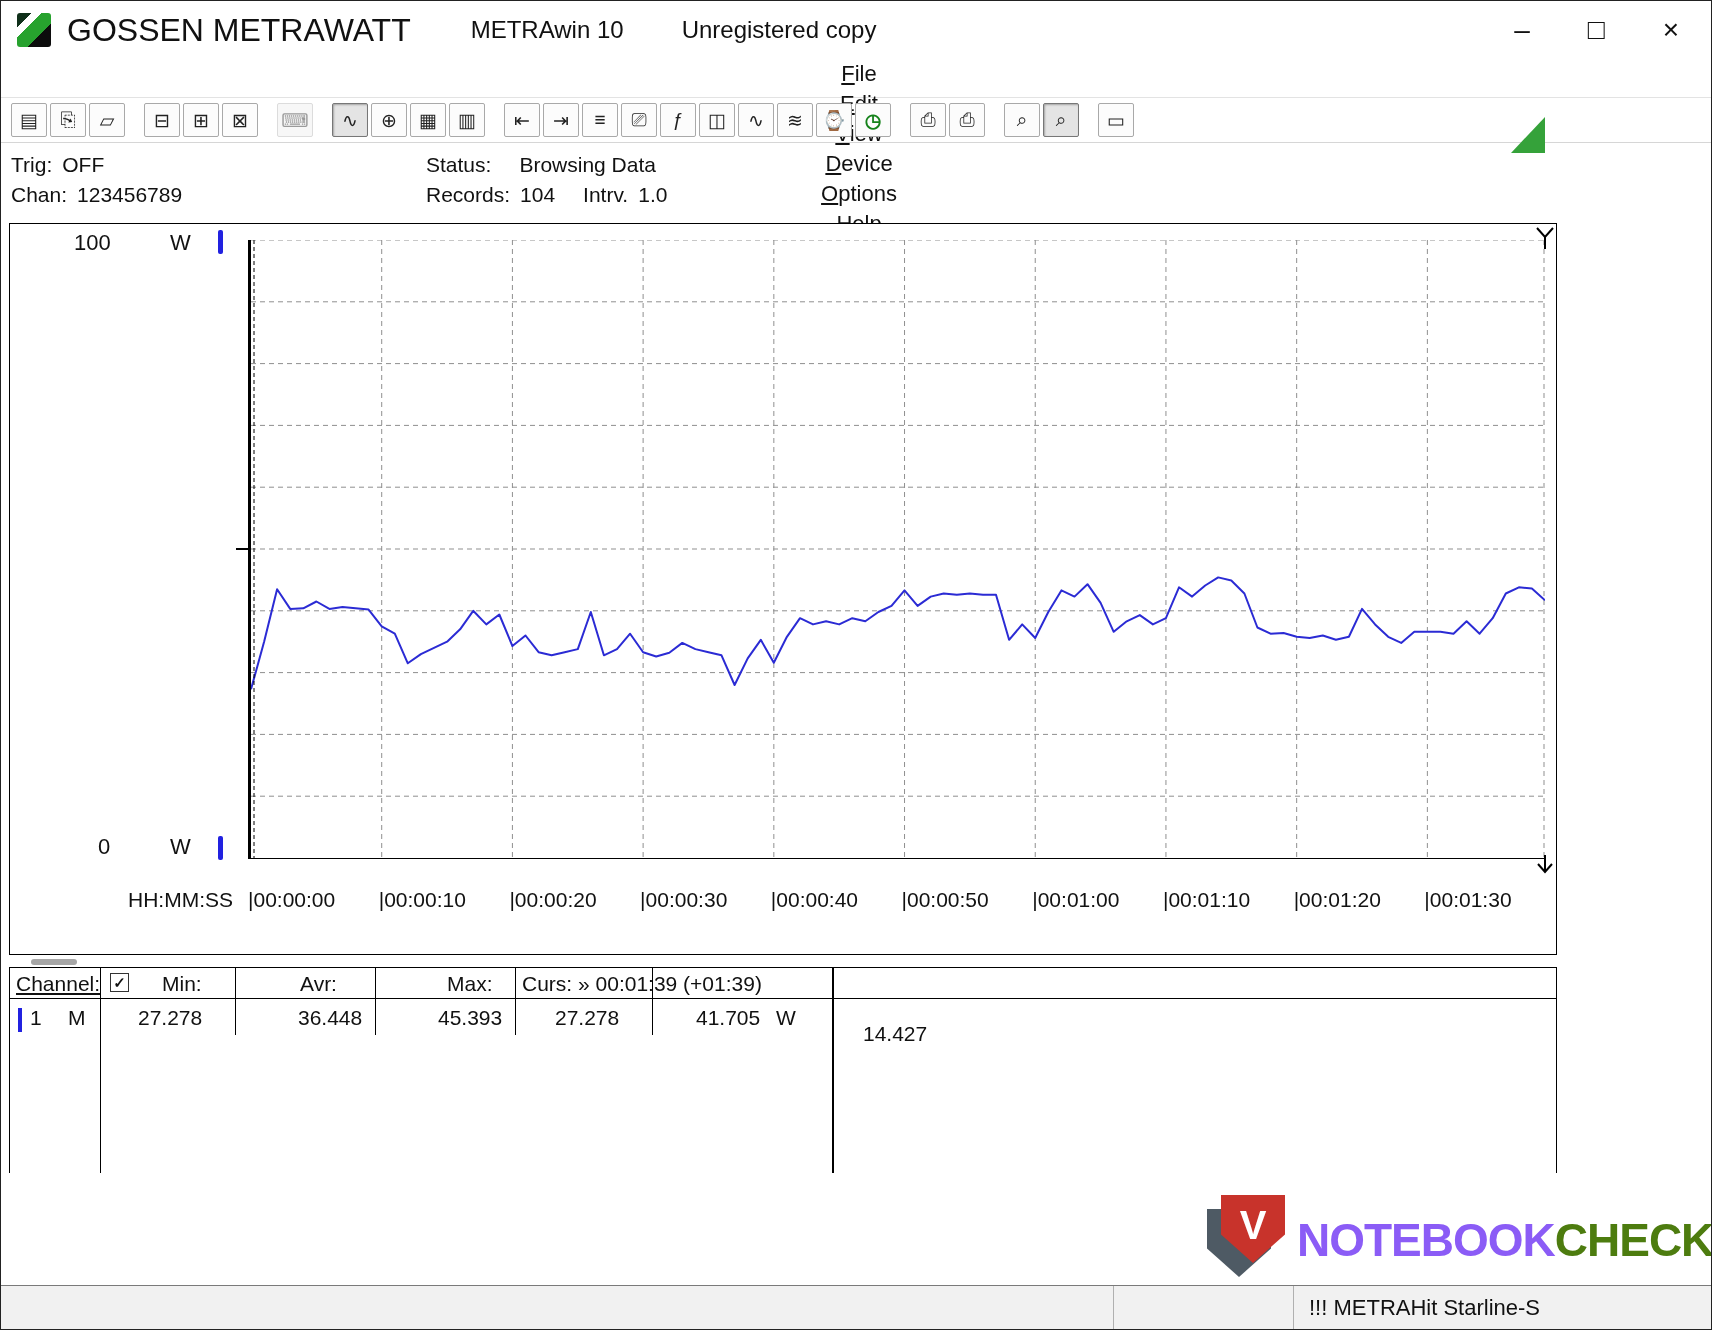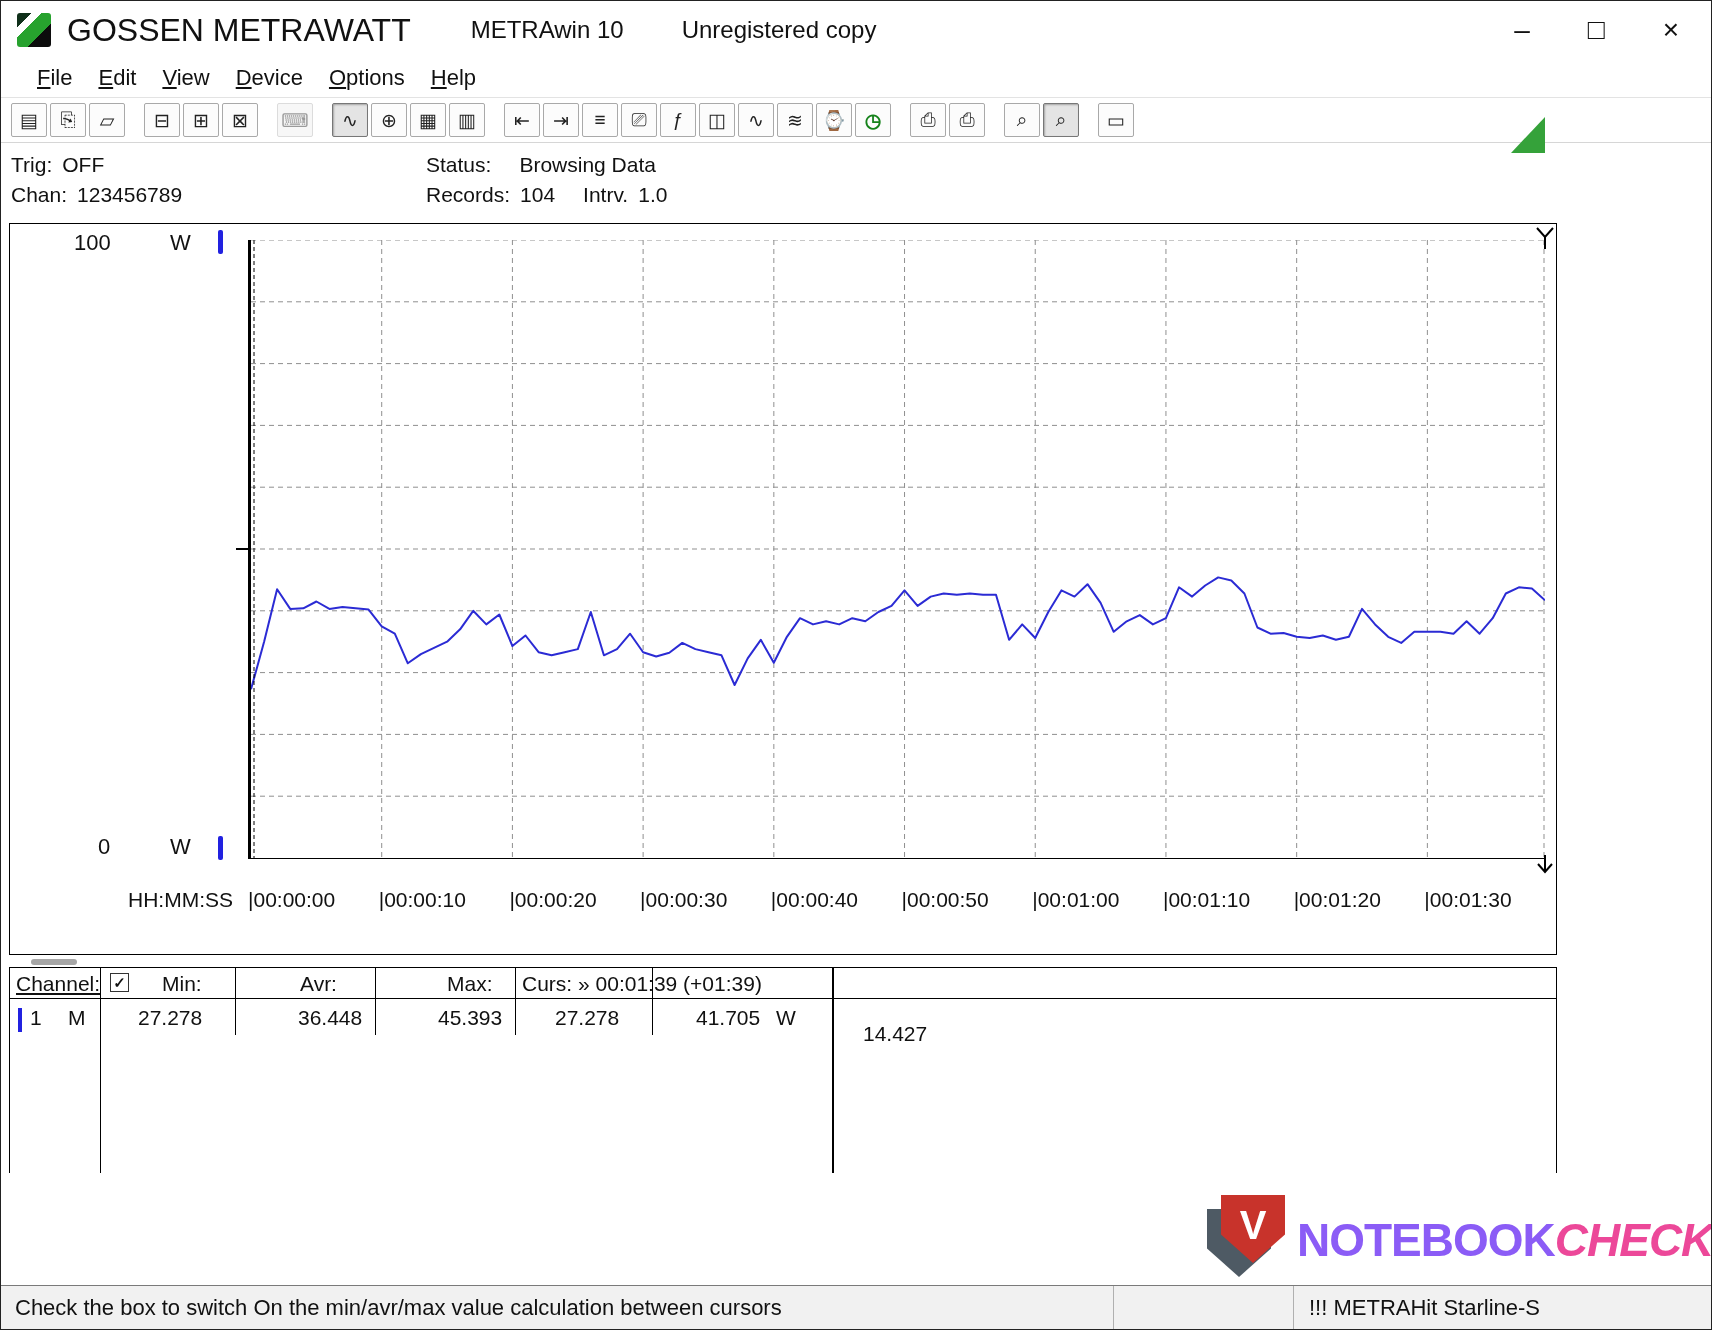--- a/index.html
+++ b/index.html
@@ -11,21 +11,21 @@
   
   .titlebar { height: 58px; display: flex; align-items: center; padding-left: 16px; }
   .logo { width: 34px; height: 34px; border-radius: 3px; margin-right: 16px;
     background: linear-gradient(135deg,#10301a 0%,#10301a 22%,#ffffff 22%,#ffffff 36%,#27a22e 36%,#27a22e 66%,#0c0c0c 66%); }
   .brand { font-size: 32px; margin-right: 60px; }
   .appname { font-size: 24px; margin-right: 58px; }
   .license { font-size: 24px; }
   .win-controls { margin-left: auto; display: flex; align-items: center; gap: 58px; padding-right: 32px; }
   .win-ctl { font-size: 28px; line-height: 1; cursor: default; }
   
-  .menubar { height: 38px; display: flex; align-items: center; padding-left: 23px; font-size: 22px; }
+  .menubar { height: 38px; display: flex; align-items: center; padding-left: 6px; font-size: 22px; flex-direction: column; }
   .menu-item { padding: 2px 13px; display: inline-block; }
   .menu-item::first-letter { text-decoration: underline; }
   
   .toolbar { height: 46px; display: flex; align-items: center; padding-left: 10px;
     border-top: 1px solid #e3e3e3; border-bottom: 1px solid #d6d6d6; }
   .tb-btn { width: 36px; height: 34px; margin-right: 3px; font-size: 19px;
     display: flex; align-items: center; justify-content: center;
     background: #fcfcfc; border: 1px solid #a9a9a9; border-radius: 2px; color: #222;
     font-family: inherit; }
   .tb-btn.pressed { background: #e4e4e4; border-color: #777; box-shadow: inset 1px 1px 2px rgba(0,0,0,.28); }
@@ -100,21 +100,21 @@
   
   .nblogo { position: absolute; left: 1206px; top: 1194px; width: 350px; height: 92px; z-index: 5; }
   .nb-shadow { position: absolute; left: 0; top: 14px; width: 64px; height: 68px; background: #4e5a64;
     clip-path: polygon(0 0,100% 0,100% 58%,50% 100%,0 58%); }
   .nb-shield { position: absolute; left: 14px; top: 0; width: 64px; height: 68px; background: #c8332b;
     clip-path: polygon(0 0,100% 0,100% 58%,50% 100%,0 58%);
     display: flex; align-items: center; justify-content: center; }
   .nb-v { color: #fff; font-weight: bold; font-size: 40px; line-height: 1; margin-top: -8px; }
   .nb-text { position: absolute; left: 90px; top: 18px; font-size: 46px; font-weight: bold;
     letter-spacing: -1px; white-space: nowrap; }
-  .nb-1 { color: #8b5cf6; } .nb-2 { color: #ec4899; font-style: italic; }
+  .nb-1 { color: #8b5cf6; } .nb-2 { color: #4d7c0f; }
 </style>
 </head>
 <body>
 
 <div class="titlebar">
   <div class="logo"></div>
   <span class="brand">GOSSEN METRAWATT</span>
   <span class="appname">METRAwin 10</span>
   <span class="license">Unregistered copy</span>
   <span class="win-controls">
@@ -281,17 +281,16 @@
   <div class="nb-shadow"></div>
   <div class="nb-shield">
     <span class="nb-v">V</span>
   </div>
   <div class="nb-text">
     <span class="nb-1">NOTEBOOK</span><span class="nb-2">CHECK</span>
   </div>
 </div>
 
 <div class="statusbar">
-  <span class="sb-hint">Check the box to switch On the min/avr/max value calculation between cursors</span>
   <span class="sb-div sb-d1"></span>
   <span class="sb-div sb-d2"></span>
   <span class="sb-device">!!! METRAHit Starline-S</span>
 </div>
 
 </body></html>

